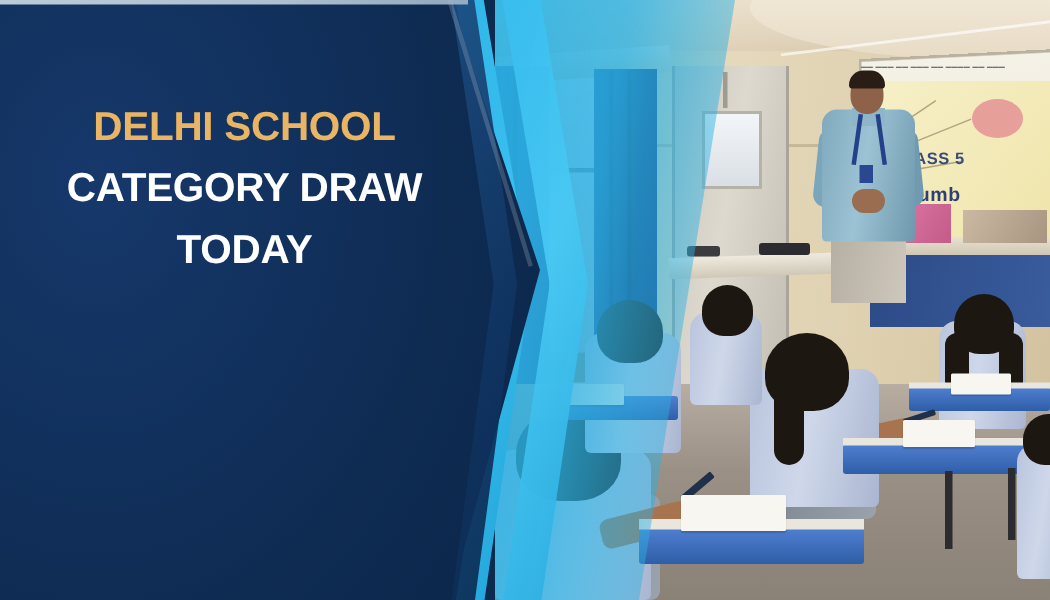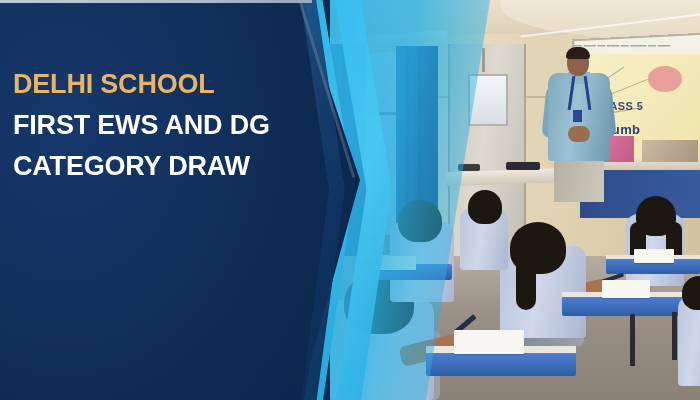--- a/index.html
+++ b/index.html
@@ -301,20 +301,21 @@
   #top-strip {
     position:absolute; left:0; top:0; width:312px; height:3px;
     background:linear-gradient(90deg,#cfdce6,#bed0dd 60%,#9fb6c8);
     opacity:.9;
   }
 
   
   #headline {
     position:absolute; left:13px; top:64px; width:300px;
     z-index:40;
+    text-align:center;
   }
   #headline .ln {
     display:block;
     font-weight:700;
     font-size:27px;
     line-height:41px;
     letter-spacing:-0.2px;
     text-transform:uppercase;
     white-space:nowrap;
   }
@@ -437,17 +438,17 @@
   <div class="chev-navy chev-navy-a"></div>
 
   <div id="navy"></div>
   <div class="chev-dark-mid"></div>
   <div class="chev-hl" style="left:298px; top:0; height:186px; transform:rotate(-17deg); transform-origin:top left;"></div>
 
   <div id="top-strip"></div>
 
   <div id="headline">
     <span class="ln gold">DELHI SCHOOL</span>
-    <span class="ln white">FIRST EWS AND DG</span>
     <span class="ln white">CATEGORY DRAW</span>
+    <span class="ln white">TODAY</span>
   </div>
 
 </div>
 
 </body></html>

